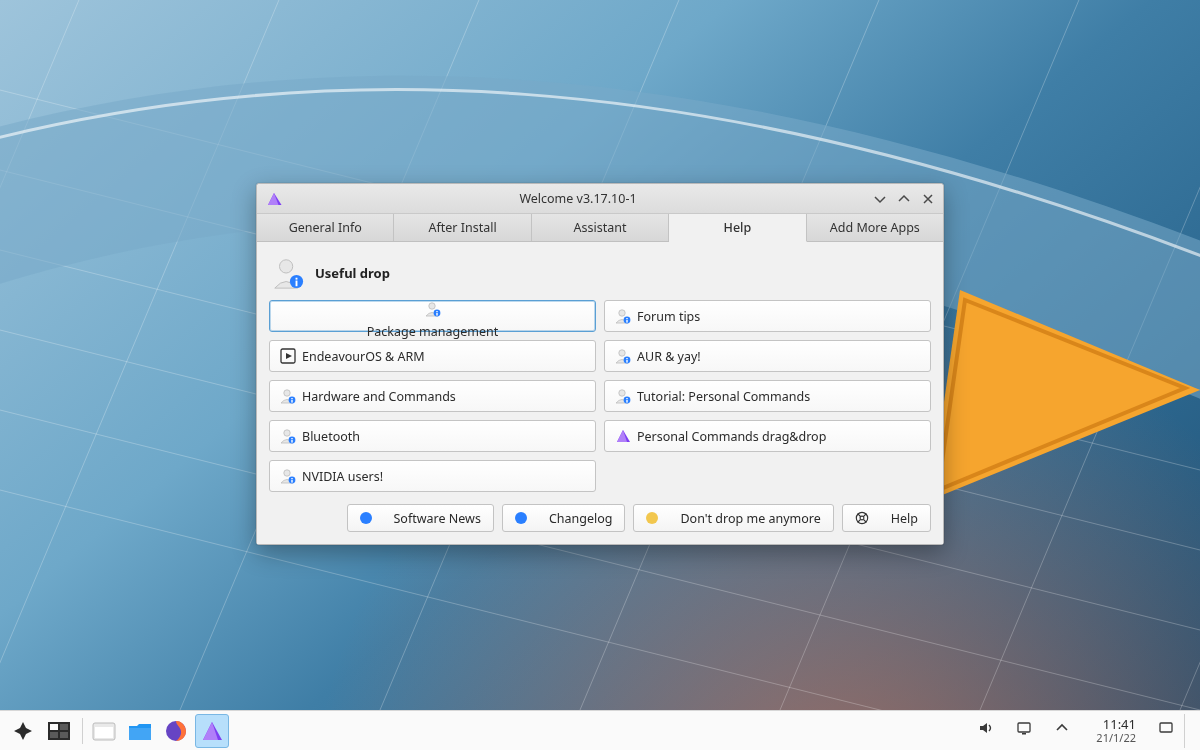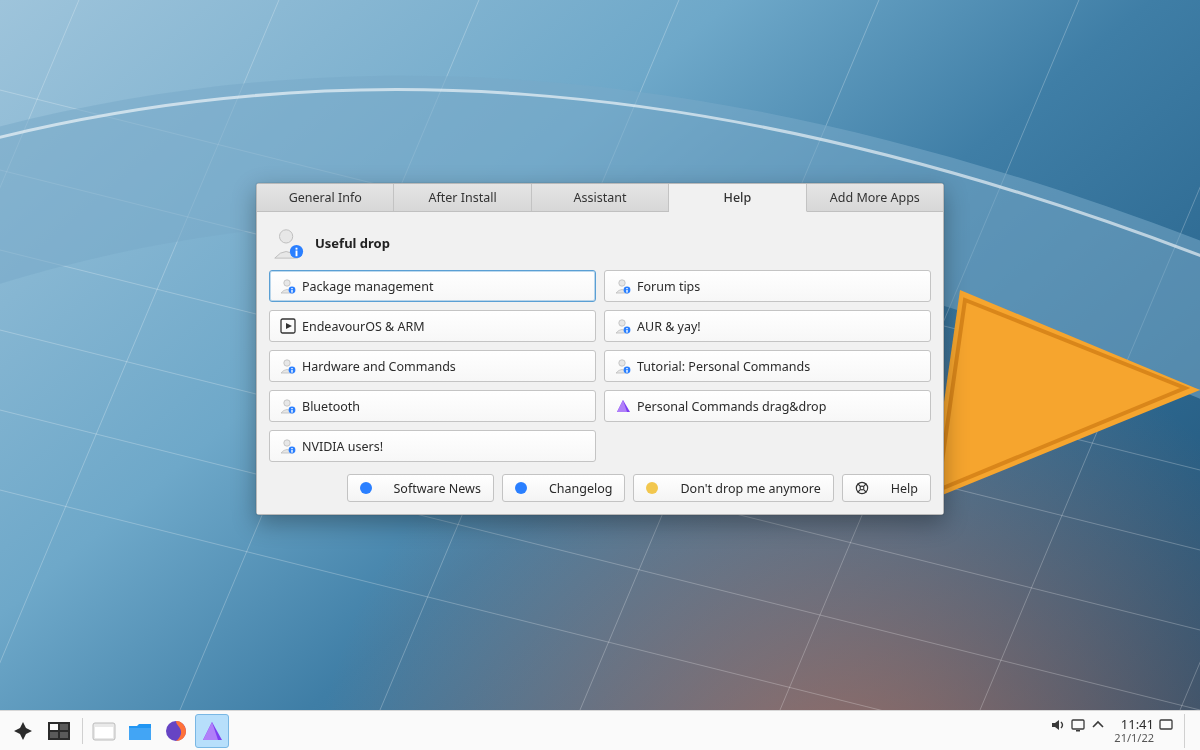--- a/index.html
+++ b/index.html
@@ -85,20 +85,21 @@
     background: linear-gradient(#ffffff,#f7f7f7);
     border: 1px solid #c4c4c4;
     border-radius: 3px;
     font-size: 12.5px;
     color: #2b2b2b;
     cursor: pointer;
   }
   .tip-btn.selected {
     border: 1px solid #5a9fd4;
     box-shadow: 0 0 0 1px rgba(90,159,212,.4) inset;
+    flex-direction: column;
   }
   .tip-btn .mini-icon { width: 16px; height: 16px; flex: none; }
 
   .bottom-row {
     display: flex; justify-content: flex-end; gap: 8px;
     margin-top: 12px;
   }
   .action-btn {
     display: flex; align-items: center; gap: 22px;
     height: 28px; padding: 0 12px;
@@ -128,21 +129,21 @@
     display: flex; align-items: center; justify-content: center;
     margin-right: 2px;
     border-radius: 3px;
   }
   .taskbar .taskicon.active {
     background: #b7dffb;
     border: 1px solid #79b7e4;
   }
   .taskbar .sep { width: 1px; height: 26px; background: #d0d0d0; margin: 0 4px; }
   .taskbar .spacer { flex: 1; }
-  .tray { display: flex; align-items: flex-start; gap: 4px; padding-right: 4px; }
+  .tray { display: flex; align-items: center; gap: 22px; padding-right: 4px; }
   .tray svg { width: 16px; height: 16px; color: #3a3a3a; }
   .clock { text-align: right; line-height: 1.15; margin-left: 4px; }
   .clock .time { font-size: 13px; }
   .clock .date { font-size: 11px; color: #555; }
   .showdesk { width: 10px; height: 34px; border-left: 1px solid #d0d0d0; margin-left: 6px; }
 
 </style>
 </head>
 <body>
 
@@ -168,20 +169,46 @@
 
     <path d="M-50 140 C 300 40, 700 40, 1250 260 L1250 420 C 700 180, 300 180, -50 300 Z" fill="rgba(120,170,200,0.55)"></path>
     <path d="M-50 150 C 300 55, 700 55, 1250 275" stroke="rgba(255,255,255,0.6)" stroke-width="3" fill="none"></path>
 
     <path d="M960 290 L1200 390 L930 500 Z" fill="#f6a52e"></path>
     <path d="M965 300 L1185 388 L938 490 Z" fill="none" stroke="#d9861a" stroke-width="4"></path>
   </svg>
 </div>
 
 <div class="window">
+  <div class="titlebar">
+    <span class="app-icon">
+      <svg viewBox="0 0 24 24">
+          <path d="M4 20 L12 4 L22 20 Z" fill="#7e3ff2"></path>
+          <path d="M4 20 L12 4 L18 20 Z" fill="#b07ff9"></path>
+        </svg>
+    </span>
+    <div class="title">Welcome v3.17.10-1</div>
+    <div class="win-btns">
+      <span class="winbtn">
+        <svg viewBox="0 0 12 12">
+            <path d="M1 4 L6 9 L11 4" fill="none" stroke="currentColor" stroke-width="1.5"></path>
+          </svg>
+      </span>
+      <span class="winbtn">
+        <svg viewBox="0 0 12 12">
+            <path d="M1 8 L6 3 L11 8" fill="none" stroke="currentColor" stroke-width="1.5"></path>
+          </svg>
+      </span>
+      <span class="winbtn">
+        <svg viewBox="0 0 12 12">
+            <path d="M2 2 L10 10 M10 2 L2 10" stroke="currentColor" stroke-width="1.5"></path>
+          </svg>
+      </span>
+    </div>
+  </div>
 
   <div class="tabs">
     <div class="tab">
         <span>General Info</span>
       </div>
     <div class="tab">
         <span>After Install</span>
       </div>
     <div class="tab">
         <span>Assistant</span>

